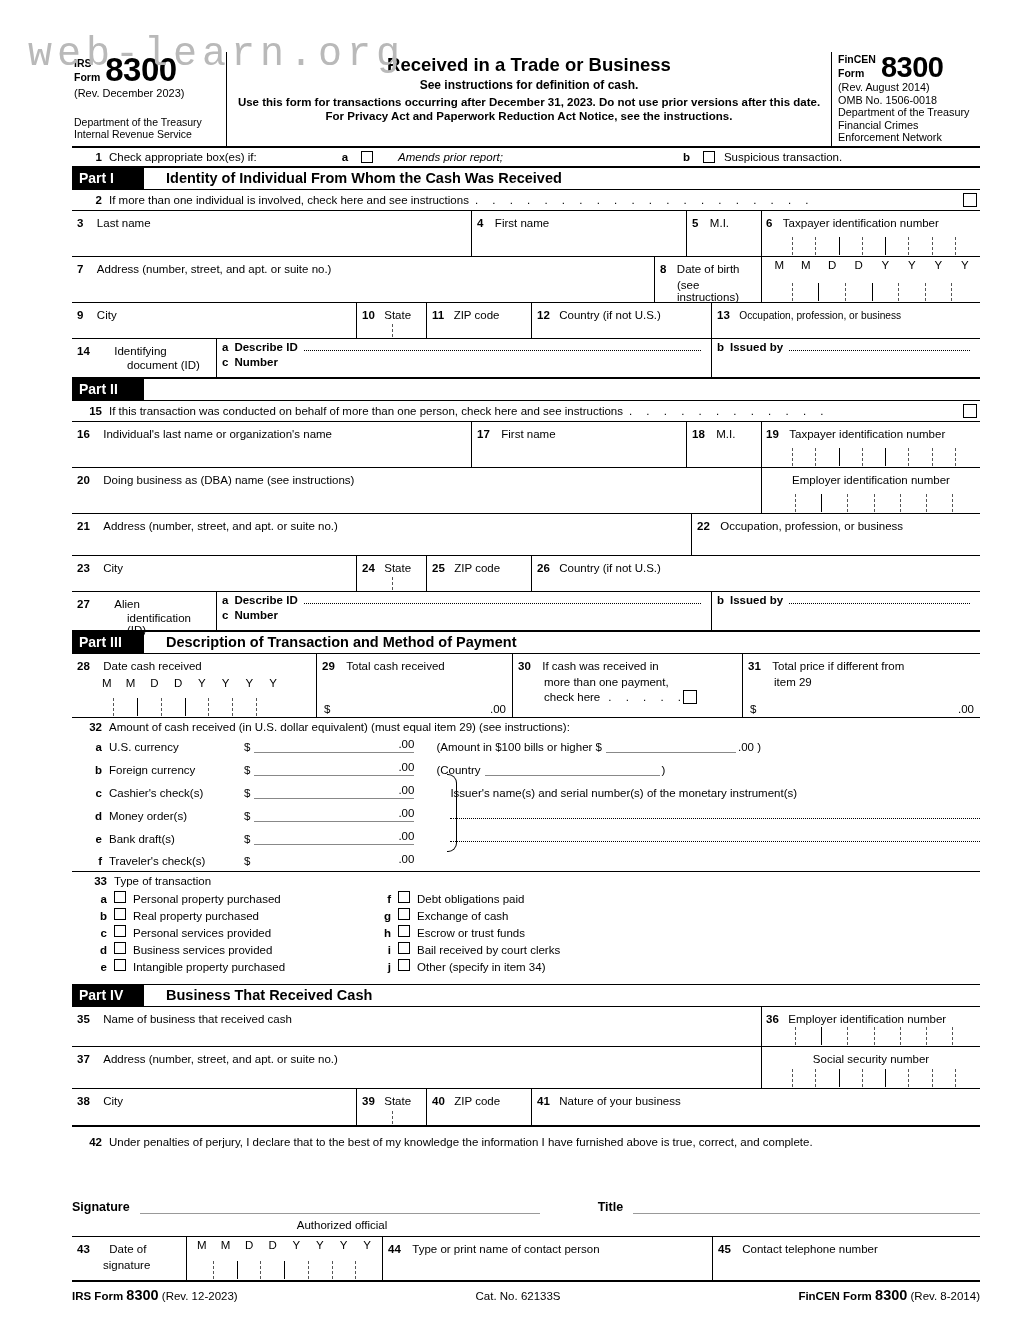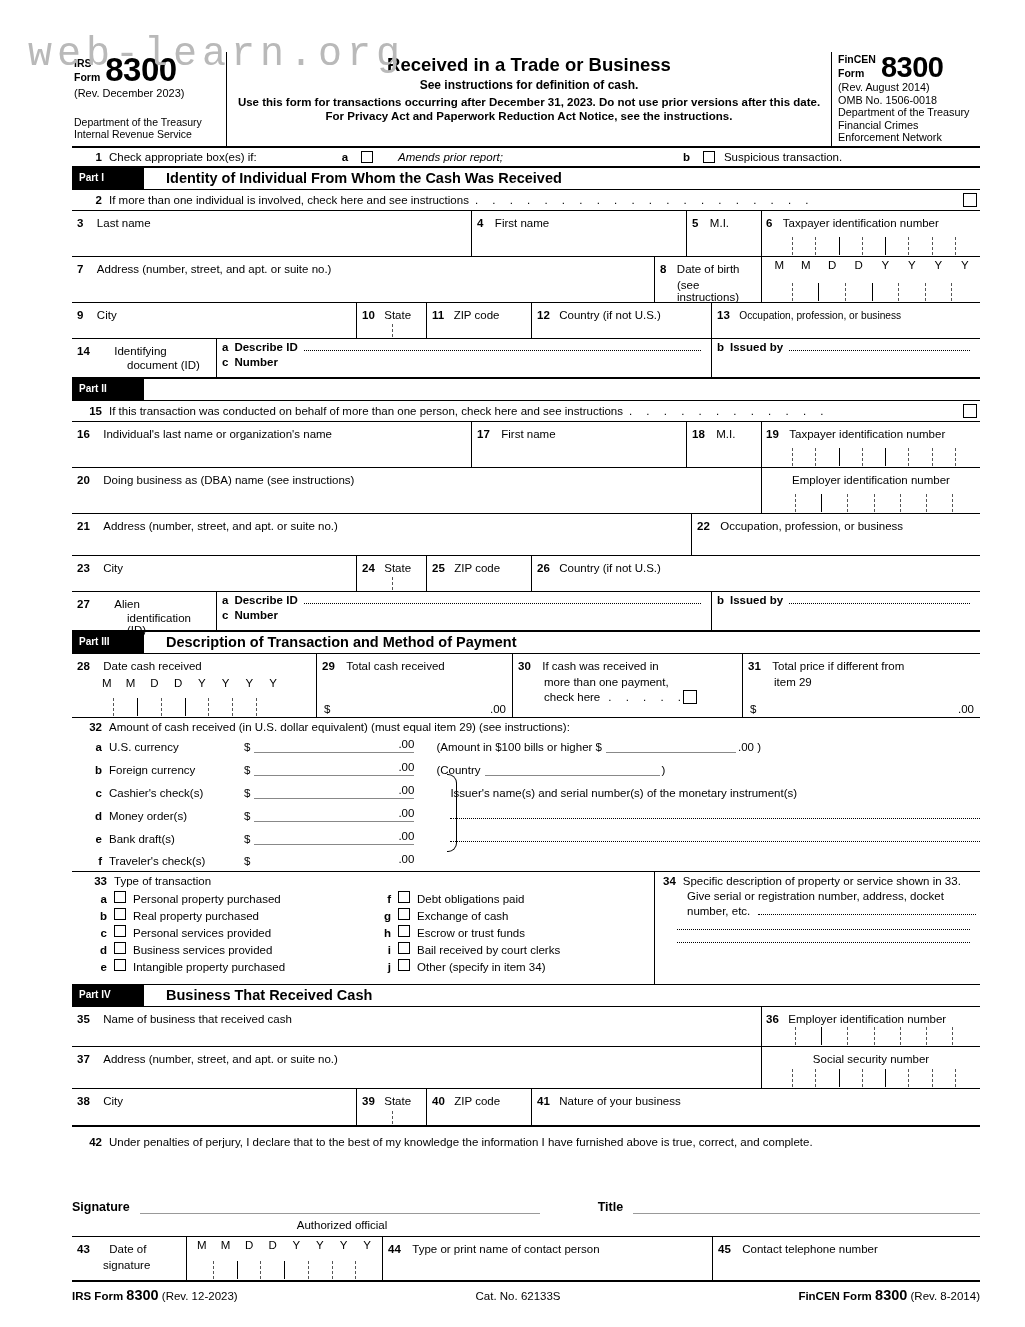--- a/index.html
+++ b/index.html
@@ -76,21 +76,21 @@
     vertical-align: -1px;
   }
   .cb.lg { width: 14px; height: 14px; }
 
   
   .dots { flex: 1; font-size: 11.5px; letter-spacing: 5.5px; overflow: hidden; white-space: nowrap; color: #000; }
 
   
   .part { display: flex; align-items: stretch; border-bottom: 1.6px solid #000; background: #fff; }
   .part-badge {
-    background: #000; color: #fff; font-weight: bold; font-size: 10px;
+    background: #000; color: #fff; font-weight: bold; font-size: 14px;
     padding: 2px 9px 3px 7px; line-height: 16px; min-width: 72px;
   }
   .part-title { font-weight: bold; font-size: 14.5px; padding: 2px 0 3px 22px; line-height: 16px; }
 
   
   .digits { display: flex; height: 18px; align-items: stretch; }
   .dg { flex: 1; border-right: 1px dashed #555; }
   .dg.solid { border-right: 1.6px solid #000; }
   .dg.last { border-right: none; }
   .dg-hdr { display: flex; }
@@ -601,33 +601,20 @@
             </div>
             <div class="itemrow" style="margin-top:3px;">
               <div class="numcol" style="width:14px;">j</div>
               <span class="cb"></span>
               <div class="lbl">Other (specify in item 34)</div>
             </div>
           </div>
         </div>
       </div>
 
-      <div class="cell nbr" style="flex:1;padding-top:3px;padding-left:8px;">
-        <div style="display:flex;">
-          <span class="num" style="flex:none;">34</span>
-          <span class="lbl" style="margin-left:7px;">Specific description of property or service shown in 33.</span>
-        </div>
-        <div class="lbl" style="margin-left:24px;margin-top:3px;">Give serial or registration number, address, docket</div>
-        <div style="display:flex;align-items:baseline;margin-left:24px;margin-top:3px;">
-          <span class="lbl">number, etc.</span>
-          <span style="flex:1;border-bottom:1.3px dotted #000;margin-left:8px;margin-bottom:3px;"></span>
-        </div>
-        <div style="border-bottom:1.3px dotted #000;margin:11px 6px 0 14px;"></div>
-        <div style="border-bottom:1.3px dotted #000;margin:12px 6px 0 14px;"></div>
-      </div>
     </div>
 
     <div class="part">
       <div class="part-badge">Part IV</div>
       <div class="part-title">Business That Received Cash</div>
     </div>
 
     <div class="row" style="height:40px;">
       <div class="cell" style="width:690px;">
         <span class="num">35</span>

